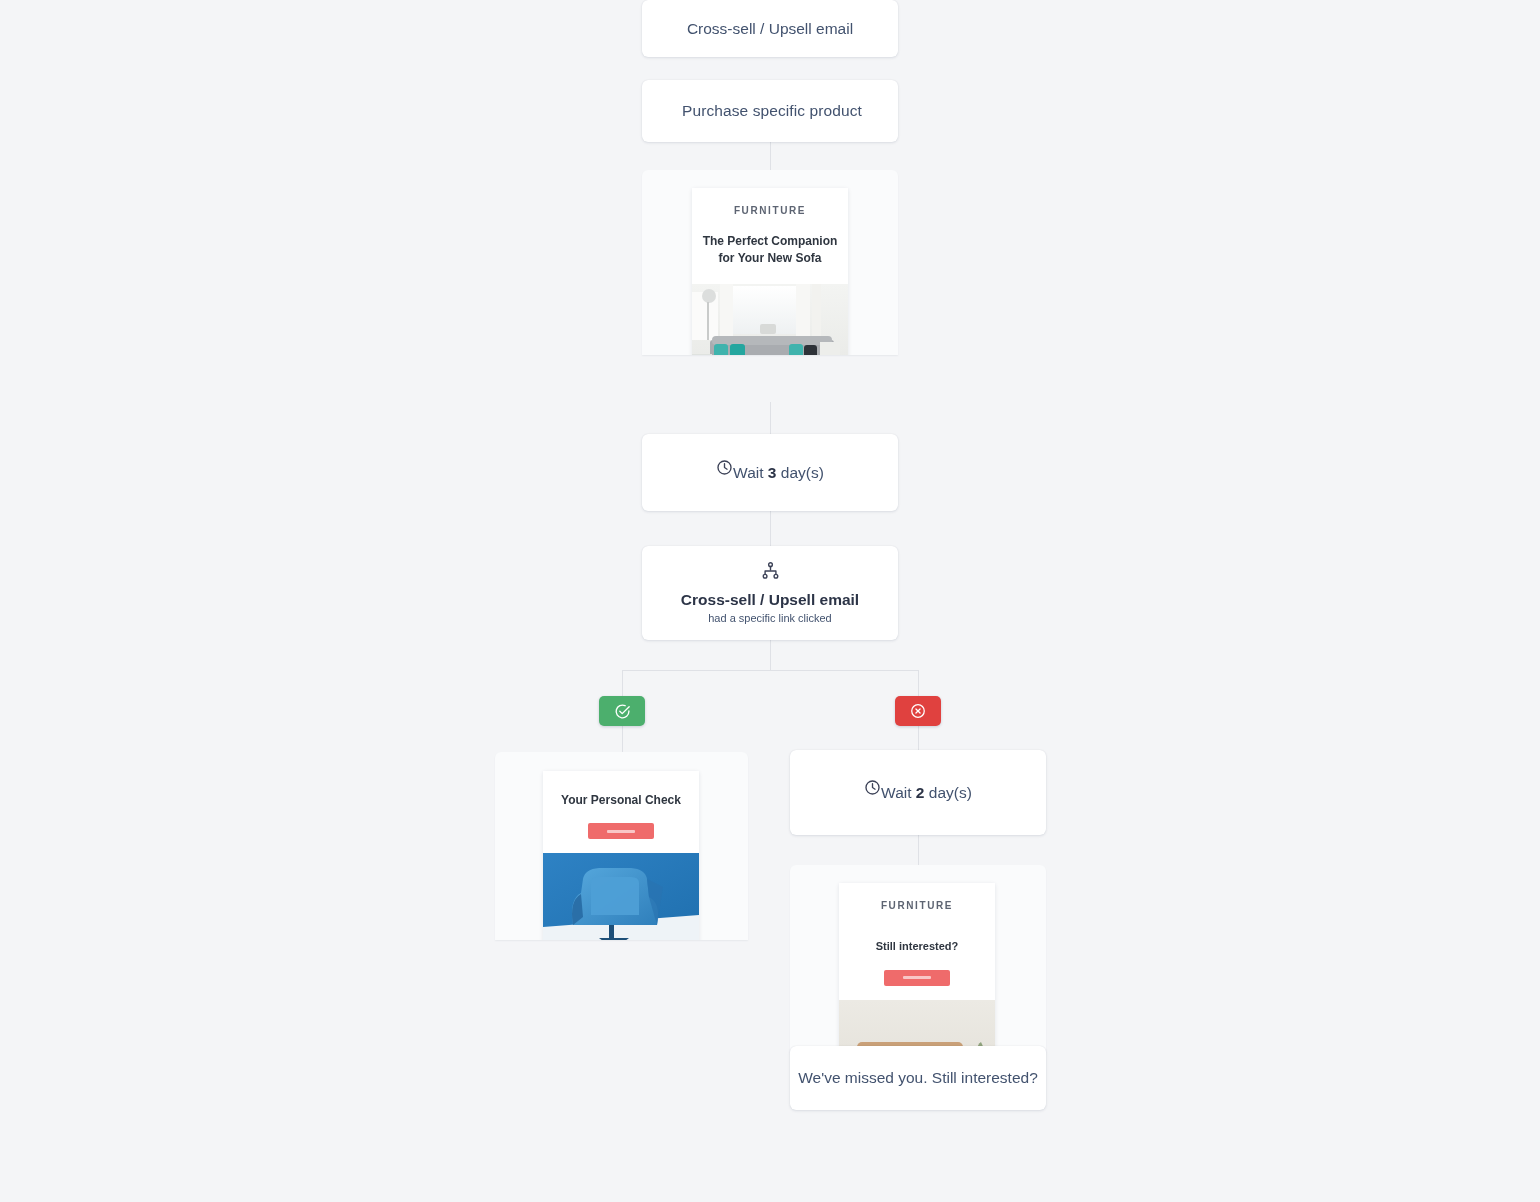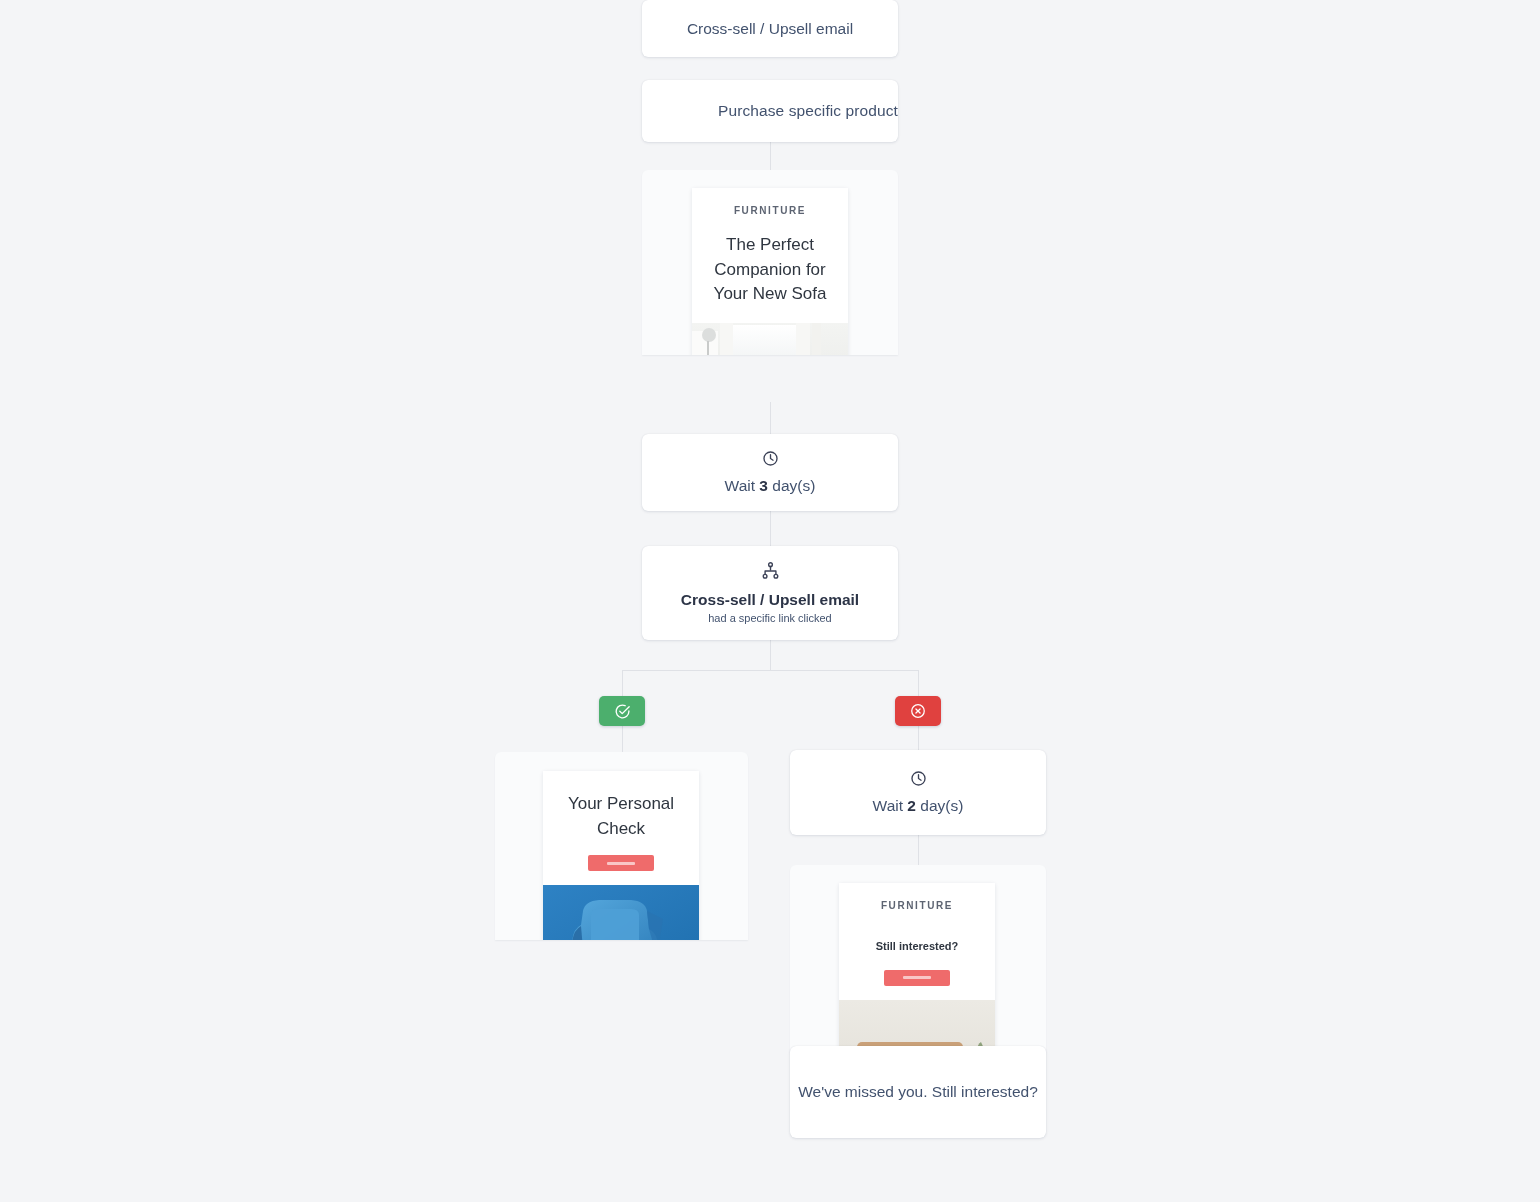--- a/index.html
+++ b/index.html
@@ -50,27 +50,27 @@
   }
 
   
   #node-trigger {
     left: 642px;
     top: 80px;
     width: 256px;
     height: 62px;
     display: flex;
     align-items: center;
-    justify-content: flex-end;
+    justify-content: flex-start;
+    padding-left: 40px;
   }
 
   
   .node-wait {
     display: flex;
-    flex-direction: column;
     align-items: center;
     justify-content: center;
   }
   .node-wait .icon { margin-bottom: 10px; line-height: 0; }
   .node-wait .label { font-size: 15.5px; color: #42526e; }
   .node-wait .label b { font-weight: 700; color: #2c3447; }
 
   #node-wait-1 { left: 642px; top: 434px; width: 256px; height: 77px; }
   #node-wait-2 { left: 790px; top: 750px; width: 256px; height: 85px; }
 
@@ -141,24 +141,25 @@
   
   .th-brand {
     text-align: center;
     font-size: 10px;
     letter-spacing: 1.6px;
     color: #5d6472;
     font-weight: 600;
   }
   .th-head {
     text-align: center;
-    font-size: 17px;
+    font-size: 12px;
     color: #2f3640;
     line-height: 1.45;
     padding: 0 8px;
+    font-weight: bold;
   }
   .th-head.small { font-size: 11px; font-weight: 600; }
   .th-btn {
     height: 16px;
     border-radius: 2px;
     margin: 0 auto;
     display: flex;
     align-items: center;
     justify-content: center;
   }
@@ -377,18 +378,18 @@
             <rect x="120" y="48" width="10" height="30" rx="4" fill="#b68e67"></rect>
             <rect x="18" y="78" width="5" height="6" fill="#8d6b4b"></rect>
             <rect x="119" y="78" width="5" height="6" fill="#8d6b4b"></rect>
             <path d="M140 56 Q136 46 142 42 Q146 48 143 58 Z" fill="#8fa27d"></path>
             <path d="M143 54 Q150 46 153 50 Q150 58 144 60 Z" fill="#7e9470"></path>
             <rect x="140" y="58" width="7" height="20" fill="#cfc8ba"></rect>
           </svg>
         </div>
       </div>
     </div>
-    <div class="email-label" style="left:0; top:181px; width:256px; height:92px;">
+    <div class="email-label" style="left:0; top:181px; width:256px; height:64px;">
       <span>We've missed you. Still interested?</span>
     </div>
   </div>
 
 </div>
 
 </body></html>

